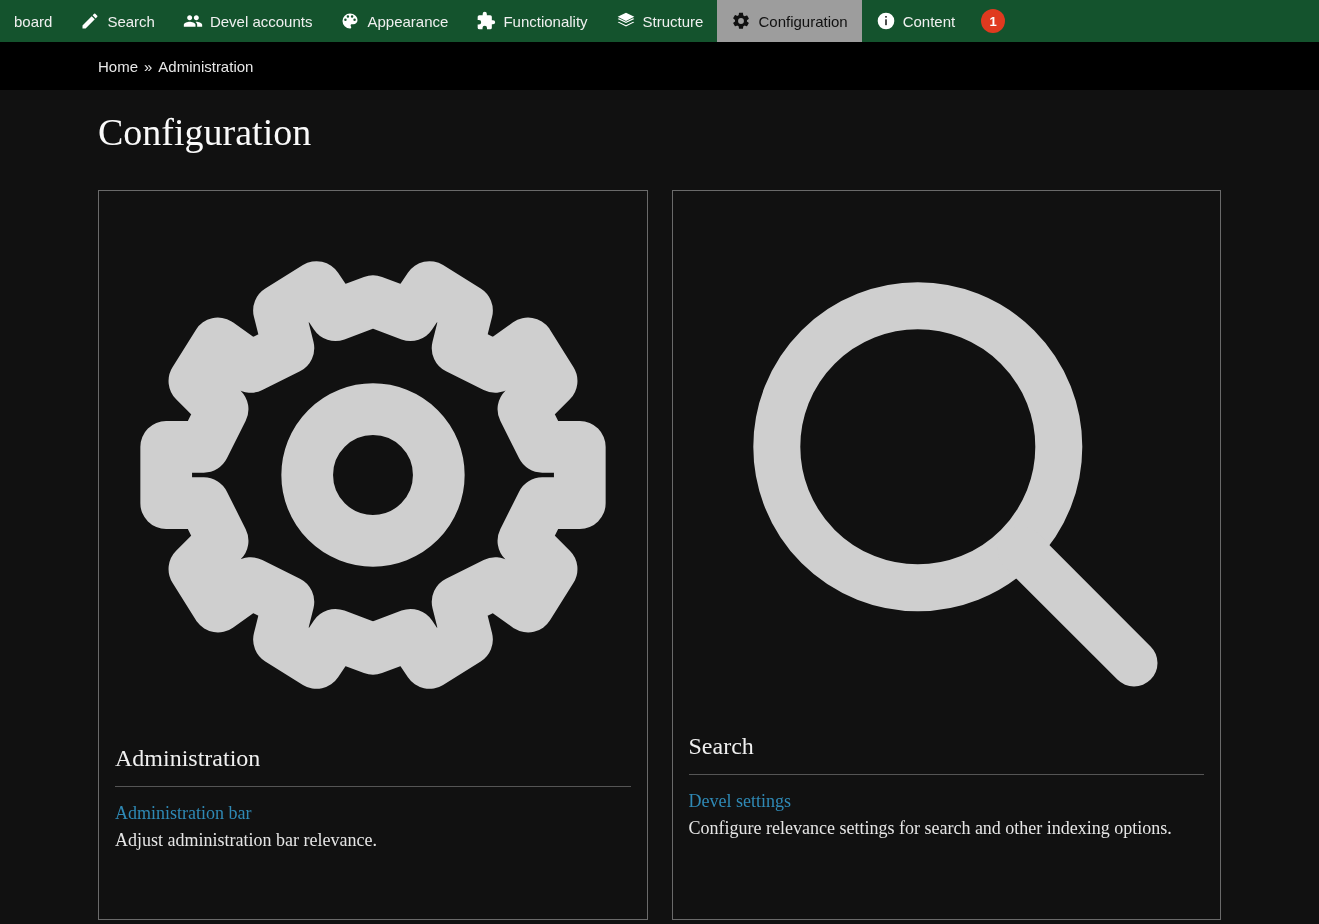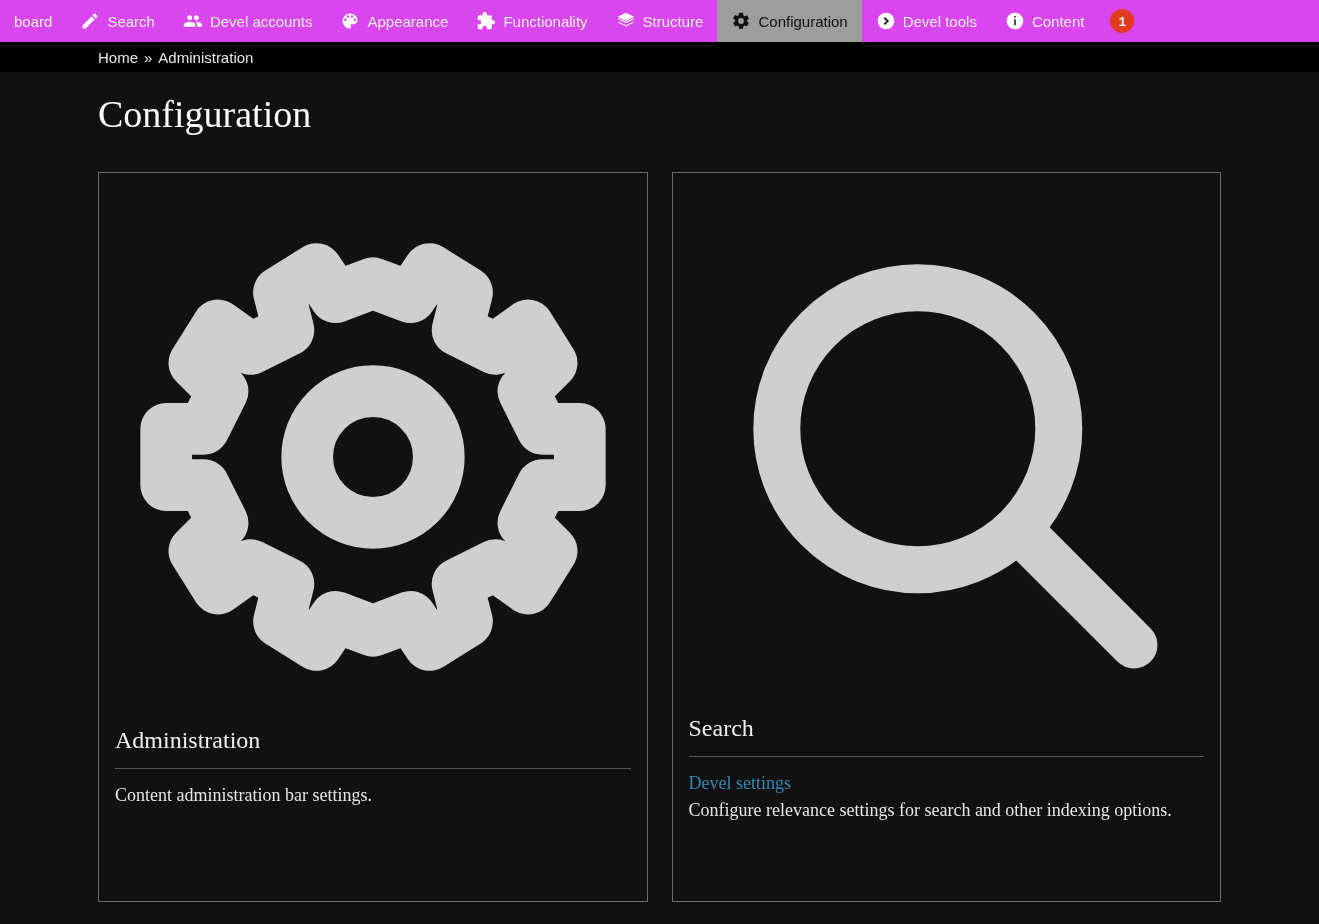--- a/index.html
+++ b/index.html
@@ -7,21 +7,21 @@
     background: #111111;
     color: #e8e8e8;
     font-family: Georgia, 'Times New Roman', serif;
     width: 1319px;
     height: 924px;
     overflow: hidden;
   }
 
   
   .admin-menu {
-    background: #d946ef;
+    background: #14532d;
     height: 42px;
     display: flex;
     align-items: center;
     font-family: "Segoe UI", Arial, sans-serif;
     font-size: 15px;
     color: #f0f0f0;
     padding-left: 0;
   }
   .admin-menu .item {
     display: flex;
@@ -47,21 +47,21 @@
     align-items: center;
     justify-content: center;
     margin-left: 12px;
     font-size: 13px;
     font-weight: bold;
   }
 
   
   .breadcrumb-bar {
     background: #000;
-    height: 30px;
+    height: 48px;
     display: flex;
     align-items: center;
     padding-left: 98px;
     font-family: "Segoe UI", Arial, sans-serif;
     font-size: 15px;
     color: #e8e8e8;
   }
   .breadcrumb-bar a { color: #e8e8e8; text-decoration: none; }
   .breadcrumb-bar .sep { margin: 0 6px; }
 
@@ -172,29 +172,20 @@
       <svg viewBox="0 0 24 24">
           <path d="M19.14 12.94a7.14 7.14 0 0 0 .05-.94 7.14 7.14 0 0 0-.05-.94l2.03-1.58a.5.5 0 0 0 .12-.64l-1.92-3.32a.5.5 0 0 0-.61-.22l-2.39.96a7.03 7.03 0 0 0-1.62-.94l-.36-2.54A.5.5 0 0 0 13.9 2h-3.84a.5.5 0 0 0-.49.42l-.36 2.54c-.58.24-1.12.55-1.62.94l-2.39-.96a.5.5 0 0 0-.61.22L2.67 8.48a.5.5 0 0 0 .12.64l2.03 1.58c-.03.31-.05.63-.05.94s.02.63.05.94L2.79 14.16a.5.5 0 0 0-.12.64l1.92 3.32c.14.24.43.34.61.22l2.39-.96c.5.39 1.04.7 1.62.94l.36 2.54c.4.24.25.42.49.42h3.84c.24 0 .45-.18.49-.42l.36-2.54c.58-.24 1.12-.55 1.62-.94l2.39.96c.18.12.47.02.61-.22l1.92-3.32a.5.5 0 0 0-.12-.64l-2.03-1.58zM12 15.5A3.5 3.5 0 1 1 12 8.5a3.5 3.5 0 0 1 0 7z"></path>
         </svg>
     </span>
     <span>Configuration</span>
   </div>
   <div class="item">
     <span>
       <svg viewBox="0 0 24 24">
           <circle cx="12" cy="12" r="10"></circle>
-          <path d="M10 8l4 4-4 4" fill="none" stroke="#2a2a2a" stroke-width="2.5"></path>
-        </svg>
-    </span>
-    <span>Devel tools</span>
-  </div>
-  <div class="item">
-    <span>
-      <svg viewBox="0 0 24 24">
-          <circle cx="12" cy="12" r="10"></circle>
           <rect x="11" y="10" width="2" height="7" fill="#2a2a2a"></rect>
           <rect x="11" y="6" width="2" height="2" fill="#2a2a2a"></rect>
         </svg>
     </span>
     <span>Content</span>
   </div>
   <div class="badge">1</div>
 </div>
 
 <div class="breadcrumb-bar">
@@ -211,21 +202,22 @@
     <div class="panel">
       <div class="big-icon">
         <svg viewBox="0 0 100 100">
           <g fill="none" stroke="#cfcfcf" stroke-width="11" stroke-linejoin="round">
             <path d="M50 13 L58 16 L62 10 L70 15 L68 23 L76 27 L83 22 L88 30 L82 36 L86 44 L94 44 L94 56 L86 56 L82 64 L88 70 L83 78 L76 73 L68 77 L70 85 L62 90 L58 84 L50 87 L42 84 L38 90 L30 85 L32 77 L24 73 L17 78 L12 70 L18 64 L14 56 L6 56 L6 44 L14 44 L18 36 L12 30 L17 22 L24 27 L32 23 L30 15 L38 10 L42 16 Z"></path>
           </g>
           <circle cx="50" cy="50" r="14" fill="none" stroke="#cfcfcf" stroke-width="11"></circle>
         </svg>
       </div>
       <h2>Administration</h2>
-      <div class="desc">Content administration bar settings.</div>
+      <a class="link">Administration bar</a>
+      <div class="desc">Adjust administration bar relevance.</div>
     </div>
 
     <div class="panel search">
       <div class="big-icon">
         <svg viewBox="0 0 100 100">
           <circle cx="44" cy="44" r="30" fill="none" stroke="#cfcfcf" stroke-width="10"></circle>
           <line x1="66" y1="66" x2="90" y2="90" stroke="#cfcfcf" stroke-width="10" stroke-linecap="round"></line>
         </svg>
       </div>
       <h2>Search</h2>

